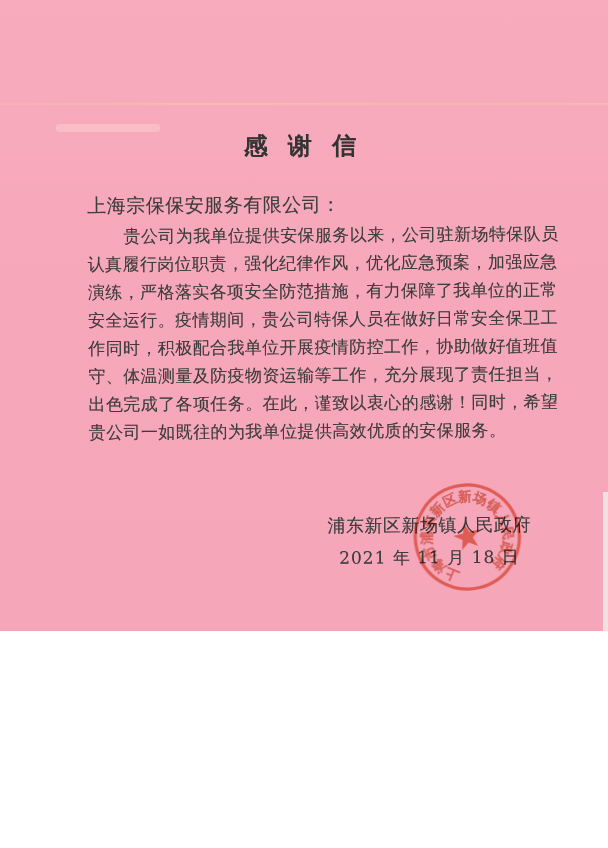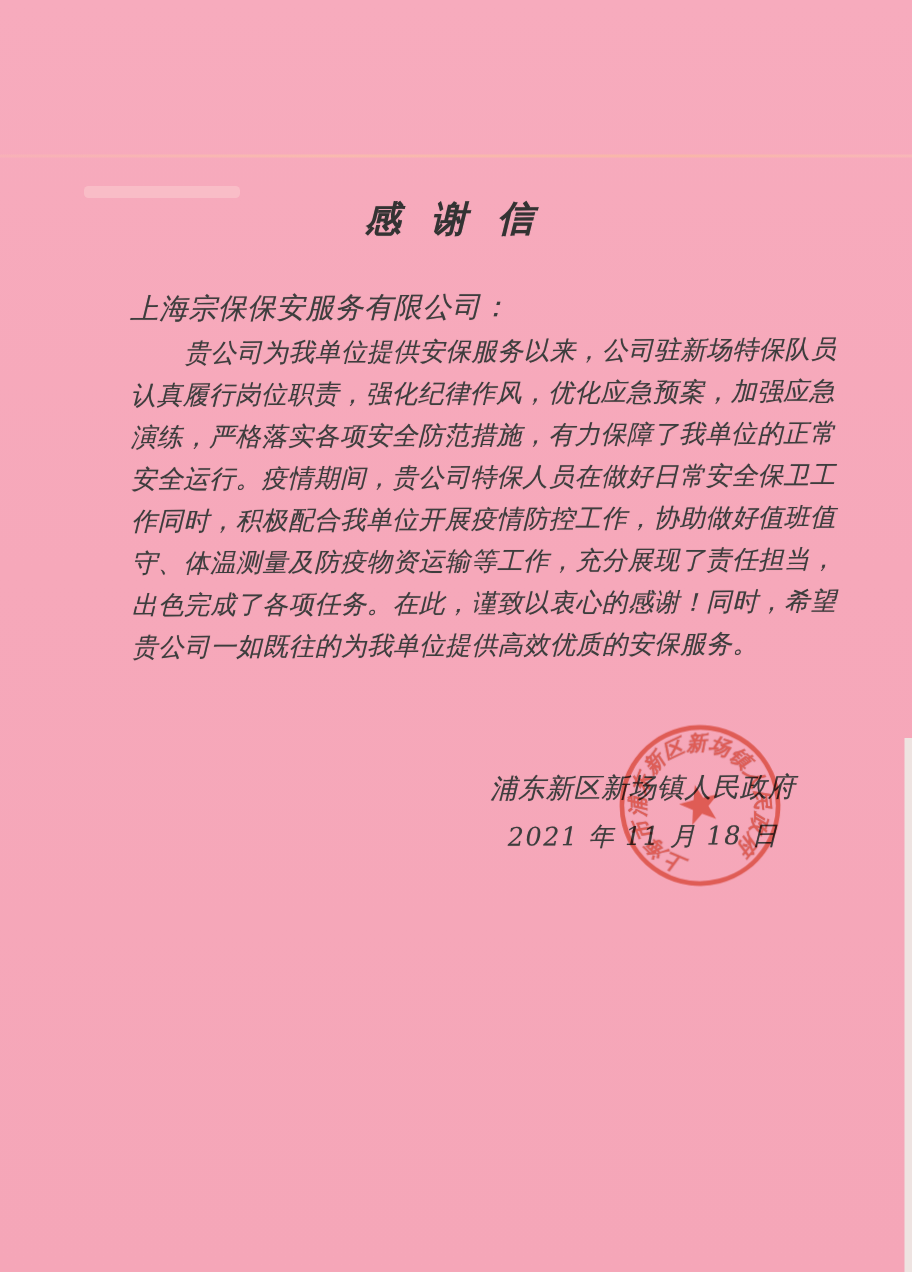--- a/index.html
+++ b/index.html
@@ -1,23 +1,22 @@
 <!DOCTYPE html>
 <html><head>
 <meta charset="utf-8">
 <style>
   html, body { margin: 0; padding: 0; background: #ffffff; }
   .page {
     position: relative;
     width: 608px;
-    height: 848px;
+    height: 631px;
     overflow: hidden;
     background: linear-gradient(180deg, #f7abbd 0%, #f6a8ba 45%, #f5a6b8 100%);
     font-family: "DejaVu Serif", "Liberation Serif", serif;
-    font-style: italic;
   }
   .content {
     position: absolute;
     inset: 0;
     transform: rotate(-0.35deg);
     color: #3d3d3d;
     text-shadow: 0 0 0.6px rgba(60,60,60,0.40);
   }
   .crease-line {
     position: absolute;

